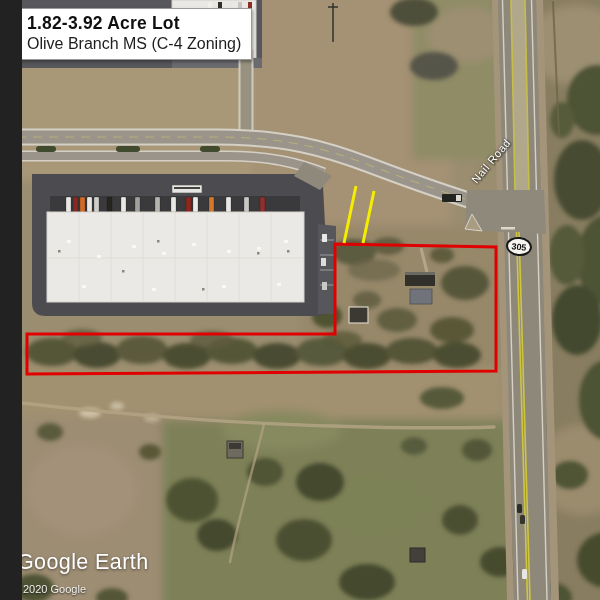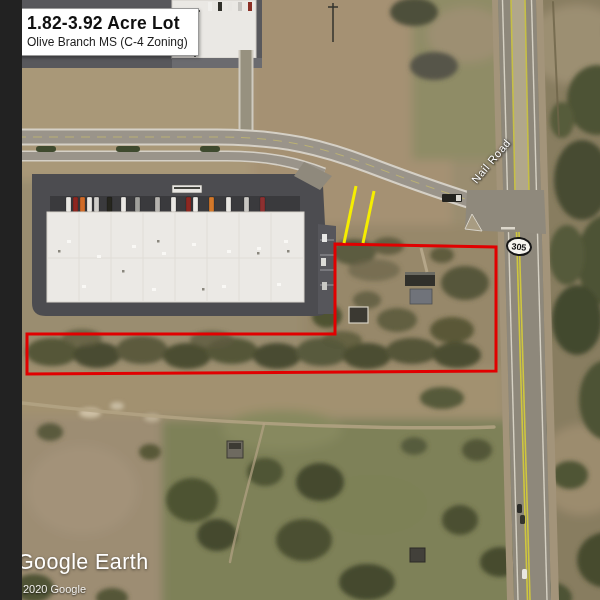--- a/index.html
+++ b/index.html
@@ -9,21 +9,21 @@
   }
   svg.scenery{position:absolute;left:0;top:0;z-index:1;}
   svg.overlay{position:absolute;left:0;top:0;z-index:3;pointer-events:none;}
   .info-box{
     position:absolute;left:-7px;top:8px;z-index:6;
     background:#ffffff;border:1px solid #9a9a9a;
     box-shadow:1px 2px 3px rgba(0,0,0,.35);
     padding:4px 10px 6px 11px;white-space:nowrap;
   }
   .info-title{font-size:17.5px;font-weight:bold;color:#101010;letter-spacing:.2px;line-height:1.15;}
-  .info-sub{font-size:12px;color:#1d1d1d;margin-top:2px;}
+  .info-sub{font-size:16px;color:#1d1d1d;margin-top:2px;}
   .road-label{
     position:absolute;left:433px;top:155px;width:72px;z-index:5;
     text-align:center;color:#ffffff;font-size:11px;letter-spacing:.6px;
     transform:rotate(-50deg);
     text-shadow:0 1px 2px rgba(0,0,0,.9),0 0 3px rgba(0,0,0,.6);
   }
   .shield{
     position:absolute;left:484px;top:237px;width:26px;height:19px;z-index:5;
     background:#f7f5f0;border:2px solid #161616;border-radius:50%;
     box-sizing:border-box;display:flex;align-items:center;justify-content:center;

